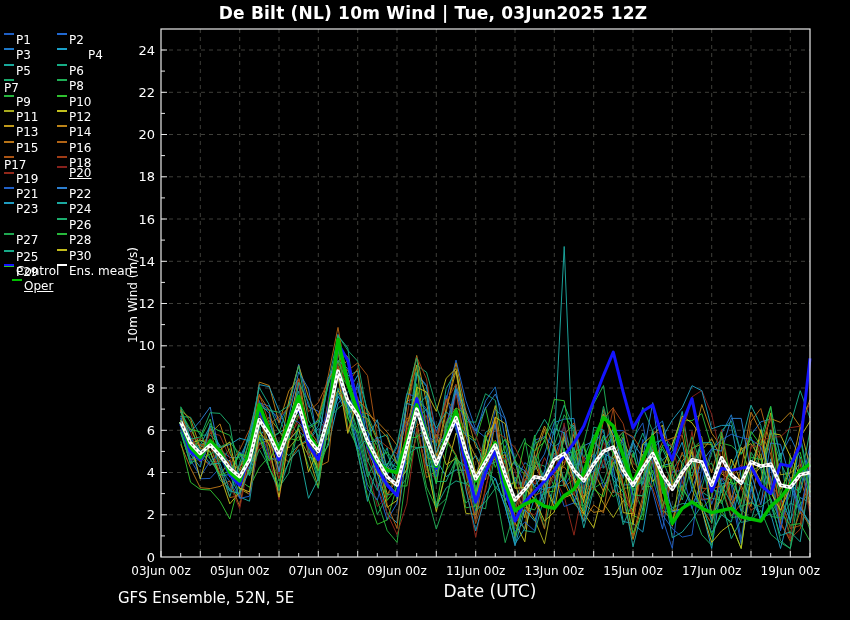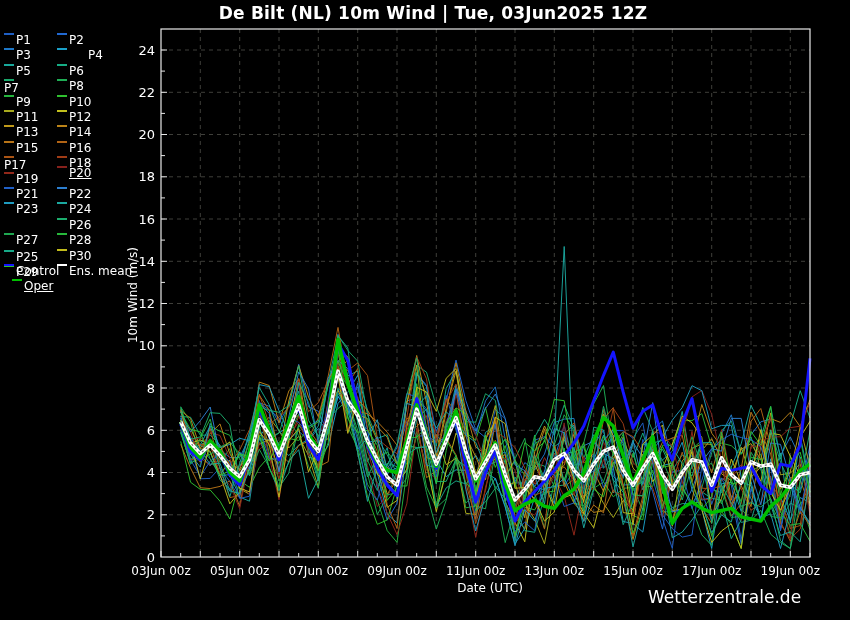--- a/index.html
+++ b/index.html
@@ -6,21 +6,21 @@
   #app{position:relative;width:850px;height:620px;background:#000;overflow:hidden;
        font-family:"DejaVu Sans","Liberation Sans",sans-serif;color:#fff;}
   #title{position:absolute;left:8px;top:3px;width:850px;text-align:center;
          font-size:17px;font-weight:bold;letter-spacing:0.2px;}
   #legend{position:absolute;left:4px;top:33px;width:150px;}
   .lg-item{position:absolute;height:15px;display:flex;align-items:flex-start;}
   .lg-dash{display:inline-block;width:10px;height:2px;margin-right:2px;flex:0 0 auto;}
   .lg-label{font-size:12px;white-space:nowrap;line-height:15px;}
   #ylabel{position:absolute;left:133px;top:295px;transform:translate(-50%,-50%) rotate(-90deg);
           transform-origin:center;font-size:12px;white-space:nowrap;}
-  #xlabel{position:absolute;left:420px;top:581px;width:140px;text-align:center;font-size:12px;}
+  #xlabel{position:absolute;left:420px;top:581px;width:140px;text-align:center;font-size:17px;}
   #footer-left{position:absolute;left:118px;top:589px;font-size:15px;}
   #footer-right{position:absolute;left:648px;top:587px;font-size:17px;}
   svg text{font-family:"DejaVu Sans","Liberation Sans",sans-serif;}
 </style>
 </head>
 <body>
 
 <div id="app">
   <div id="title">De Bilt  (NL)  10m Wind | Tue, 03Jun2025 12Z</div>
 
@@ -300,14 +300,14 @@
       <polyline points="180.7,419.9 190.5,442.5 200.3,479.0 210.2,444.2 220.0,450.1 229.8,441.9 239.7,488.1 249.5,491.9 259.3,431.5 269.2,444.4 279.0,497.2 288.8,440.4 298.7,428.6 308.5,471.9 318.3,449.9 328.2,423.1 338.0,376.0 347.8,433.4 357.7,400.5 367.5,445.9 377.3,474.4 387.2,481.6 397.0,485.2 406.8,469.1 416.7,387.2 426.5,392.0 436.3,411.4 446.2,378.3 456.0,368.6 465.8,425.4 475.7,474.2 485.5,454.3 495.3,417.2 505.2,423.7 515.0,488.3 524.8,487.5 534.7,499.1 544.5,521.1 554.3,512.0 564.2,452.6 574.0,479.3 583.8,501.7 593.7,442.9 603.5,414.4 613.3,436.0 623.2,512.6 633.0,513.9 642.8,444.0 652.7,435.1 662.5,425.0 672.3,485.0 682.2,476.5 692.0,451.6 701.8,509.5 711.7,542.4 721.5,531.0 731.3,523.8 741.2,548.5 751.0,477.1 760.8,429.6 770.7,492.4 780.5,510.1 790.3,487.1 800.2,437.4 810.0,421.2" fill="none" stroke="#c2bc1c" stroke-width="1" stroke-opacity="0.95" stroke-linejoin="round"></polyline>
       <polyline points="180.7,423.9 190.5,451.4 200.3,459.8 210.2,440.8 220.0,453.5 229.8,474.6 239.7,485.2 249.5,455.6 259.3,409.1 269.2,432.4 279.0,459.8 288.8,426.0 298.7,407.0 308.5,445.0 318.3,459.8 328.2,413.4 338.0,343.6 347.8,360.5 357.7,404.9 367.5,445.0 377.3,468.3 387.2,485.2 397.0,495.7 406.8,445.0 416.7,398.6 426.5,434.5 436.3,468.3 446.2,438.7 456.0,419.7 465.8,464.1 475.7,502.1 485.5,472.5 495.3,451.4 505.2,489.4 515.0,521.1 524.8,502.1 534.7,491.5 544.5,480.9 554.3,470.4 564.2,455.6 574.0,442.9 583.8,426.0 593.7,400.7 603.5,375.3 613.3,352.1 623.2,392.2 633.0,428.1 642.8,411.2 652.7,404.9 662.5,438.7 672.3,459.8 682.2,423.9 692.0,398.6 701.8,447.1 711.7,491.5 721.5,468.3 731.3,470.4 741.2,468.3 751.0,466.2 760.8,485.2 770.7,493.6 780.5,464.1 790.3,466.2 800.2,445.0 810.0,358.4" fill="none" stroke="#1414ff" stroke-width="3" stroke-opacity="1" stroke-linejoin="round"></polyline>
       <polyline points="180.7,421.8 190.5,447.1 200.3,457.7 210.2,440.8 220.0,451.4 229.8,472.5 239.7,480.9 249.5,451.4 259.3,404.9 269.2,430.3 279.0,451.4 288.8,421.8 298.7,396.5 308.5,434.5 318.3,449.3 328.2,419.7 338.0,339.4 347.8,383.8 357.7,411.2 367.5,442.9 377.3,461.9 387.2,470.4 397.0,472.5 406.8,440.8 416.7,404.9 426.5,436.6 436.3,466.2 446.2,436.6 456.0,411.2 465.8,453.5 475.7,480.9 485.5,459.8 495.3,442.9 505.2,483.1 515.0,510.5 524.8,504.2 534.7,500.0 544.5,506.3 554.3,508.4 564.2,495.7 574.0,489.4 583.8,472.5 593.7,440.8 603.5,417.6 613.3,426.0 623.2,455.6 633.0,483.1 642.8,459.8 652.7,436.6 662.5,485.2 672.3,523.2 682.2,508.4 692.0,502.1 701.8,508.4 711.7,512.6 721.5,510.5 731.3,508.4 741.2,516.9 751.0,519.0 760.8,521.1 770.7,506.3 780.5,497.9 790.3,485.2 800.2,470.4 810.0,464.1" fill="none" stroke="#00c000" stroke-width="3.5" stroke-opacity="1" stroke-linejoin="round"></polyline>
       <polyline points="180.7,421.8 190.5,442.9 200.3,453.5 210.2,445.0 220.0,455.6 229.8,468.3 239.7,476.7 249.5,459.8 259.3,419.7 269.2,434.5 279.0,455.6 288.8,430.3 298.7,404.9 308.5,438.7 318.3,451.4 328.2,417.6 338.0,371.1 347.8,400.7 357.7,415.5 367.5,440.8 377.3,459.8 387.2,476.7 397.0,485.2 406.8,447.1 416.7,409.1 426.5,438.7 436.3,464.1 446.2,440.8 456.0,417.6 465.8,451.4 475.7,478.8 485.5,461.9 495.3,445.0 505.2,474.6 515.0,500.0 524.8,489.4 534.7,476.7 544.5,478.8 554.3,459.8 564.2,453.5 574.0,470.4 583.8,480.9 593.7,464.1 603.5,451.4 613.3,447.1 623.2,470.4 633.0,485.2 642.8,468.3 652.7,453.5 662.5,474.6 672.3,489.4 682.2,472.5 692.0,459.8 701.8,461.9 711.7,485.2 721.5,457.7 731.3,474.6 741.2,483.1 751.0,461.9 760.8,466.2 770.7,464.1 780.5,485.2 790.3,487.3 800.2,474.6 810.0,472.5" fill="none" stroke="#ffffff" stroke-width="3.5" stroke-opacity="1" stroke-linejoin="round"></polyline>
       <polyline points="180.7,421.8 190.5,442.9 200.3,453.5 210.2,445.0 220.0,455.6 229.8,468.3 239.7,476.7 249.5,459.8 259.3,419.7 269.2,434.5 279.0,455.6 288.8,430.3 298.7,404.9 308.5,438.7 318.3,451.4 328.2,417.6 338.0,371.1 347.8,400.7 357.7,415.5 367.5,440.8 377.3,459.8 387.2,476.7 397.0,485.2 406.8,447.1 416.7,409.1 426.5,438.7 436.3,464.1 446.2,440.8 456.0,417.6 465.8,451.4 475.7,478.8 485.5,461.9 495.3,445.0 505.2,474.6 515.0,500.0 524.8,489.4 534.7,476.7 544.5,478.8 554.3,459.8 564.2,453.5 574.0,470.4 583.8,480.9 593.7,464.1 603.5,451.4 613.3,447.1 623.2,470.4 633.0,485.2 642.8,468.3 652.7,453.5 662.5,474.6 672.3,489.4 682.2,472.5 692.0,459.8 701.8,461.9 711.7,485.2 721.5,457.7 731.3,474.6 741.2,483.1 751.0,461.9 760.8,466.2 770.7,464.1 780.5,485.2 790.3,487.3 800.2,474.6 810.0,472.5" fill="none" stroke="#000000" stroke-width="1.2" stroke-opacity="0.55" stroke-linejoin="round" stroke-dasharray="2 3"></polyline>
       <rect x="161" y="29" width="649" height="528" fill="none" stroke="#e8e8e8" stroke-width="1.2"></rect>
     </svg>
 
   <div id="ylabel">10m Wind (m/s)</div>
   <div id="xlabel">Date (UTC)</div>
-  <div id="footer-right">Wetterzentrale.de</div>
+  <div id="footer-left">GFS Ensemble, 52N, 5E</div>
 </div>
 
 </body></html>

